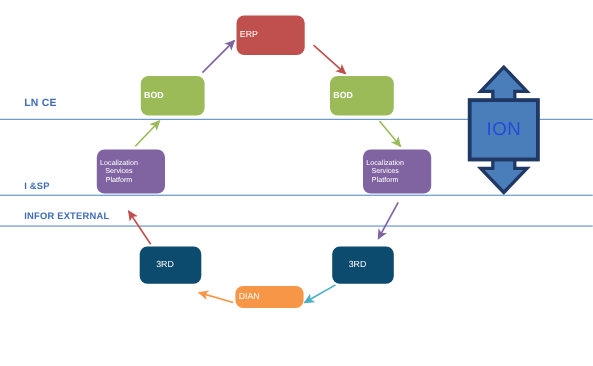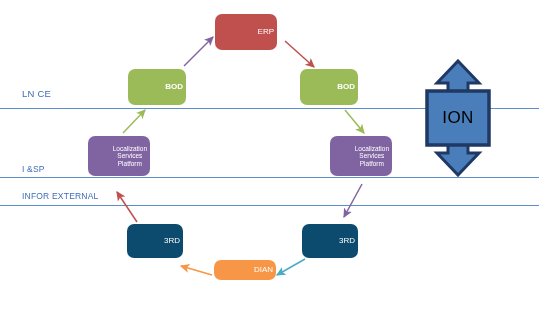--- a/index.html
+++ b/index.html
@@ -23,31 +23,31 @@
     position: absolute;
     left: 0;
     height: 0;
     border-top: 1.4px solid #5b8fc9;
     z-index: 2;
   }
   
   .zone-label {
     position: absolute;
     color: #3f6db5;
-    font-weight: normal;
+    font-weight: bold;
     letter-spacing: 0.2px;
     white-space: nowrap;
     z-index: 4;
   }
   
   .node {
     position: absolute;
     display: flex;
     align-items: center;
-    justify-content: flex-end;
+    justify-content: flex-start;
     text-align: center;
     color: #ffffff;
     border-radius: 7px;
     box-sizing: border-box;
     line-height: 1.18;
     z-index: 5;
   }
   .node .node-text {
     display: block;
     padding: 0 3px;
@@ -67,21 +67,21 @@
   #ion-group svg { display: block; }
   .ion-label {
     position: absolute;
     left: 0;
     right: 0;
     top: 0;
     bottom: 0;
     display: flex;
     align-items: center;
     justify-content: center;
-    color: #000000;
+    color: #1d4ed8;
     font-size: 17px;
     letter-spacing: 0.4px;
     pointer-events: none;
   }
   
   #arrow-layer {
     position: absolute;
     left: 0;
     top: 0;
     width: 539px;

